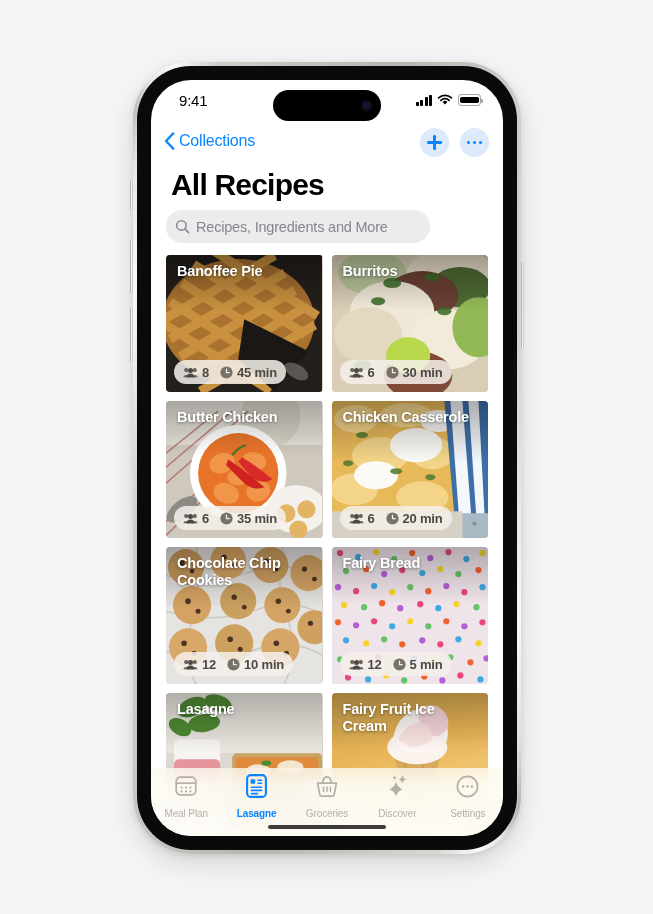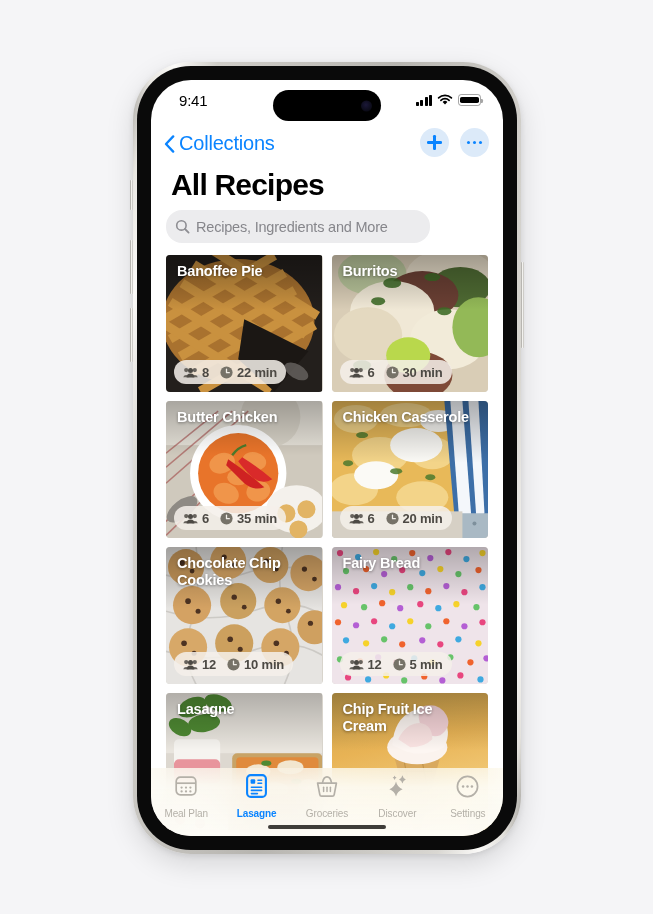--- a/index.html
+++ b/index.html
@@ -139,21 +139,21 @@
     display: flex;
     align-items: center;
     gap: 4px;
     cursor: pointer;
   }
   #back-chevron {
     width: 11px; height: 18px;
     flex: none;
   }
   #back-label {
-    font-size: 20px;
+    font-size: 16px;
     color: #0a84ff;
     letter-spacing: -0.2px;
   }
   #nav-actions {
     position: absolute;
     right: 14px; top: 4px;
     display: flex;
     gap: 11px;
   }
   .round-btn {
@@ -425,21 +425,21 @@
             <path d="M8.8 10.2 a3.2 3.2 0 0 1 6 0Z" fill="#67635d"></path>
             <circle cx="7.5" cy="3.5" r="2.5" fill="#4c4944"></circle>
             <path d="M3.6 10.4 a3.9 3.9 0 0 1 7.8 0Z" fill="#4c4944"></path>
           </svg>
           <span class="badge-num">8</span>
           <span class="badge-gap"></span>
           <svg width="13" height="13" viewBox="0 0 13 13">
             <circle cx="6.5" cy="6.5" r="6.1" fill="#767268"></circle>
             <path d="M6.5 3.1 V6.7 H9.3" stroke="#f2efe9" stroke-width="1.3" fill="none" stroke-linecap="round" stroke-linejoin="round"></path>
           </svg>
-          <span class="badge-num">22 min</span>
+          <span class="badge-num">45 min</span>
         </div>
       </div>
 
       <div class="card">
         <svg class="card-img" viewBox="0 0 156 137" preserveAspectRatio="xMidYMid slice">
           <rect width="156" height="137" fill="#d9cdb6"></rect>
           <ellipse cx="40" cy="18" rx="34" ry="22" fill="#b8c49a"></ellipse>
           <ellipse cx="118" cy="20" rx="44" ry="26" fill="#e6dcc8"></ellipse>
           <ellipse cx="128" cy="32" rx="30" ry="20" fill="#4f6b33"></ellipse>
           <ellipse cx="90" cy="40" rx="36" ry="24" fill="#6b4034"></ellipse>
@@ -840,21 +840,21 @@
             <path d="M70 58 L82 120"></path>
               <path d="M88 58 L98 110"></path>
           </g>
           <ellipse cx="85" cy="54" rx="30" ry="17" fill="#fbf3ee"></ellipse>
           <path d="M60 52 Q62 26 80 18 Q100 10 110 24 Q120 38 112 54 Q98 62 78 60 Z" fill="#fdf6f2"></path>
           <path d="M88 14 Q106 8 114 22 Q120 34 108 42 Q98 46 90 36 Q84 24 88 14 Z" fill="#f5d4d8"></path>
           <path d="M66 46 Q74 30 88 30 Q100 32 100 46 Q92 54 78 54 Z" fill="#fae3e2"></path>
           <ellipse cx="76" cy="64" rx="7" ry="5" fill="#fbf3ee"></ellipse>
           <rect width="156" height="137" fill="url(#shadeH)"></rect>
         </svg>
-        <div class="card-title">Chip Fruit Ice Cream</div>
+        <div class="card-title">Fairy Fruit Ice Cream</div>
       </div>
 
     </div>
 
     <div id="tabbar">
 
       <div class="tab">
         <span class="tab-icon">
           <svg width="24" height="22" viewBox="0 0 24 22">
             <rect x="2.2" y="2.2" width="19.6" height="17.6" rx="4.2" stroke="#b4b0a8" stroke-width="1.7" fill="none"></rect>

